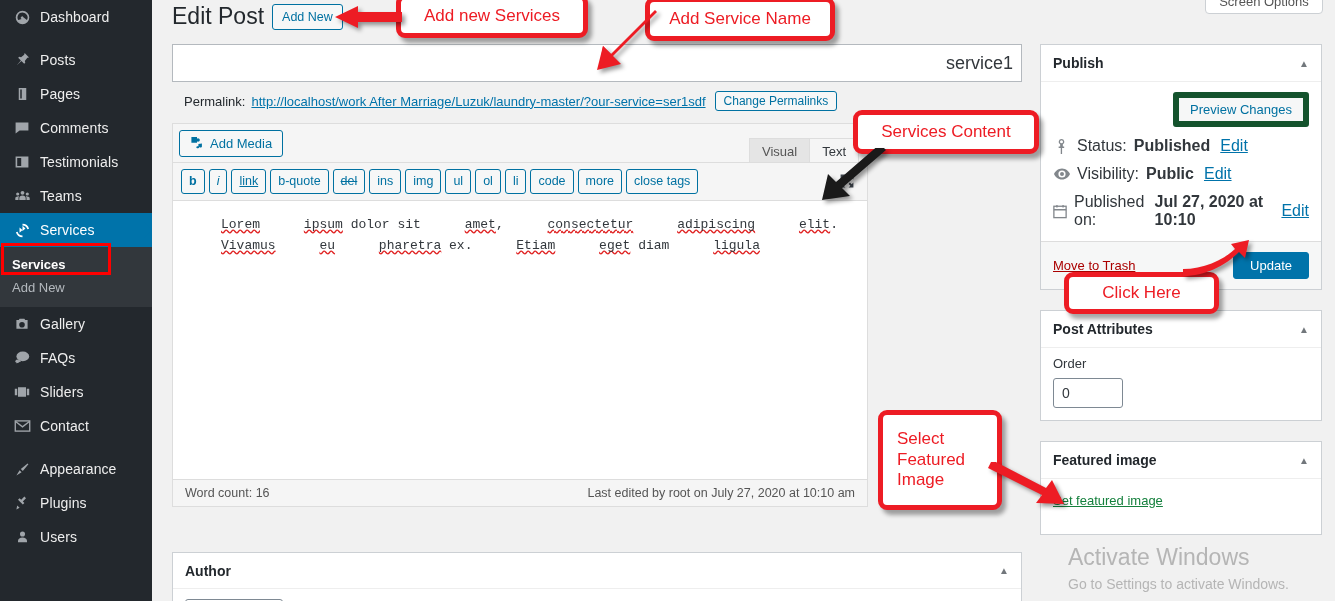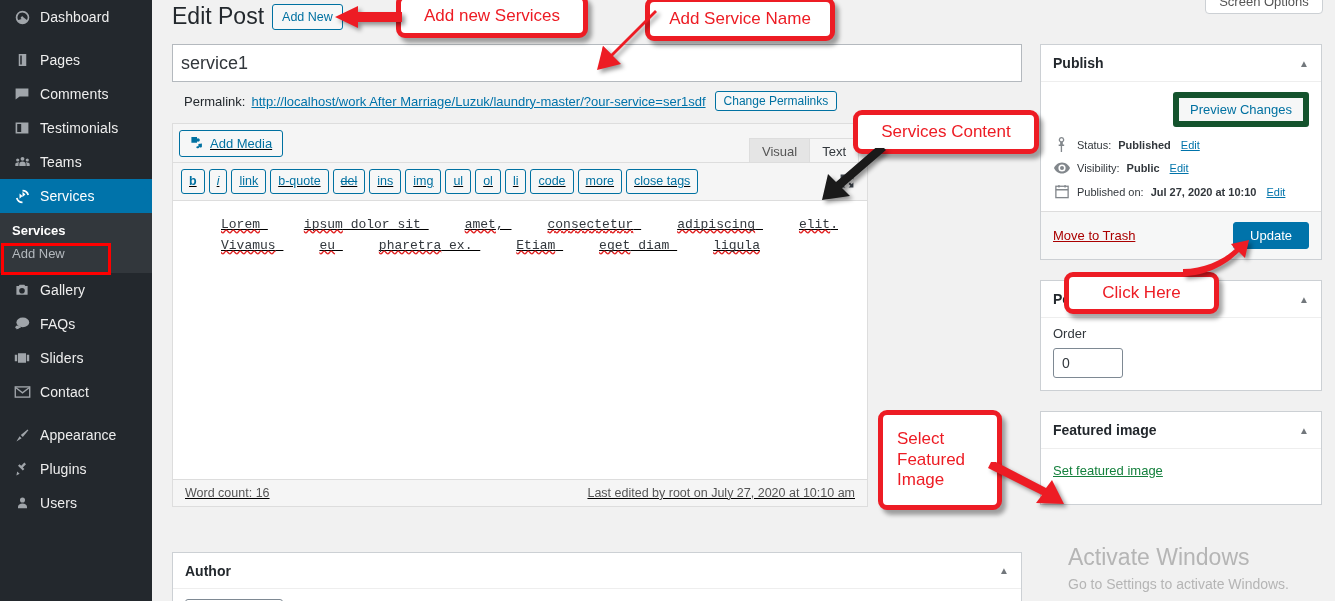--- a/index.html
+++ b/index.html
@@ -62,36 +62,37 @@
     line-height: 1.6;
   }
 
   .post-body-left {
     position: absolute; left: 20px; top: 44px; width: 850px;
   }
   .title-field {
     width: 850px; height: 38px; border: 1px solid #b4b9be; background: #fff;
     font-size: 18px; color: #32373c; padding: 3px 8px; display: flex; align-items: center;
     font-family: "Liberation Sans", sans-serif;
+    justify-content: flex-end;
   }
   .permalink-row {
     margin-top: 9px; font-size: 13px; color: #555; display: flex; align-items: center;
     gap: 6px; padding-left: 12px; text-align: right;
   }
   .permalink-row .pl-label { font-weight: bold; color: #23282d; font-weight:400;}
   .permalink-row .pl-link { color: #0073aa; text-decoration: underline; cursor: pointer; }
   .btn-change-permalinks {
     font-size: 12px; color: #0071a1; background: #f6f7f7;
     border: 1px solid #0071a1; border-radius: 3px; padding: 2px 8px; cursor: pointer;
     margin-left: 3px;
   }
 
   .editor-box {
     margin-top: 12px; width: 696px; background: #f5f5f5;
-    border: 1px solid #ddd; position: relative; text-decoration: underline;
+    border: 1px solid #ddd; position: relative;
   }
   .editor-toolbar-top {
     height: 38px; display: flex; align-items: center; padding: 0 6px;
     position: relative;
   }
   .btn-add-media {
     display: inline-flex; align-items: center; gap: 6px;
     font-size: 13px; color: #0071a1; background: #f6f7f7;
     border: 1px solid #0071a1; border-radius: 3px; padding: 4px 10px; cursor: pointer;
   }
@@ -159,21 +160,21 @@
   }
   .postbox > .hd .caret { color: #72777c; font-size: 10px; }
   .postbox .inside { padding: 8px 12px 12px 12px; border-top: 1px solid #eee; }
 
   .minor-actions { display: flex; justify-content: flex-end; padding-top: 2px; }
   .btn-preview {
     font-size: 13px; color: #0071a1; background: #f6f7f7;
     border: 6px solid #14532d; border-radius: 3px; padding: 4px 11px; cursor: pointer;
   }
   .misc-row {
-    display: flex; align-items: center; gap: 7px; font-size: 11px; color: #32373c;
+    display: flex; align-items: center; gap: 7px; font-size: 16px; color: #32373c;
     margin-top: 10px;
   }
   .misc-row .m-ico { width: 17px; color: #82878c; display: inline-flex; justify-content: center; }
   .misc-row b { font-weight: bold; }
   .misc-row .edit-link { color: #0073aa; text-decoration: underline; cursor: pointer; margin-left: 3px; }
 
   .major-actions {
     border-top: 1px solid #ddd; background: #f6f7f7; padding: 10px 12px;
     display: flex; align-items: center; justify-content: space-between;
   }
@@ -227,20 +228,28 @@
       <span class="mi-ico">
         <svg width="17" height="17" viewBox="0 0 20 20" fill="currentColor">
             <path d="M10 2a8 8 0 100 16 8 8 0 000-16zm0 2a6 6 0 015.2 9L11 9.6A1.6 1.6 0 109 11.9L4.9 13A6 6 0 0110 4z"></path>
           </svg>
       </span>
       <span class="mi-label">Dashboard</span>
     </div>
 
     <div class="menu-sep"></div>
 
+    <div class="menu-item">
+      <span class="mi-ico">
+        <svg width="16" height="16" viewBox="0 0 20 20" fill="currentColor">
+            <path d="M13.5 1.5l-1 1 .6.6-4.3 3.4-2.2-.6-1.4 1.4 3.4 3.4-5.1 5.8 5.8-5.1 3.4 3.4 1.4-1.4-.6-2.2 3.4-4.3.6.6 1-1-4.9-4.9z"></path>
+          </svg>
+      </span>
+      <span class="mi-label">Posts</span>
+    </div>
 
 
     <div class="menu-item">
       <span class="mi-ico">
         <svg width="15" height="16" viewBox="0 0 20 20" fill="currentColor">
             <path d="M5 2h10v16H5V2zm2 2v12h2V4H7z"></path>
           </svg>
       </span>
       <span class="mi-label">Pages</span>
     </div>

